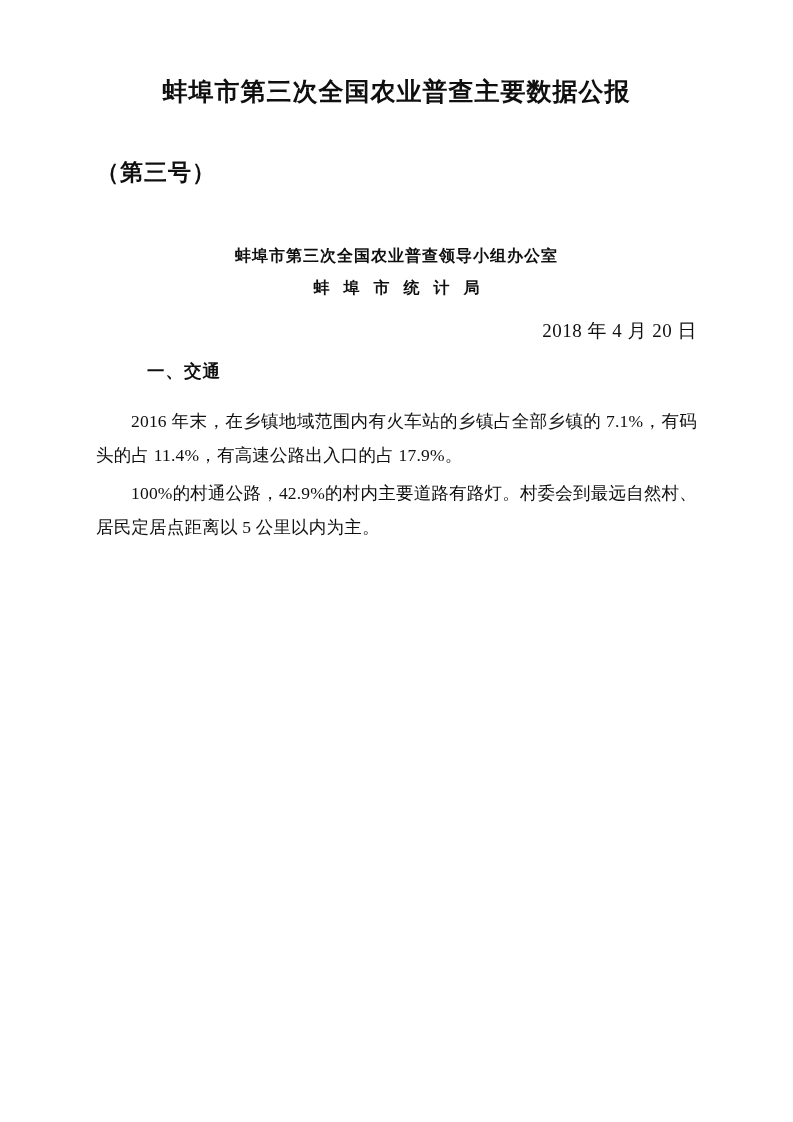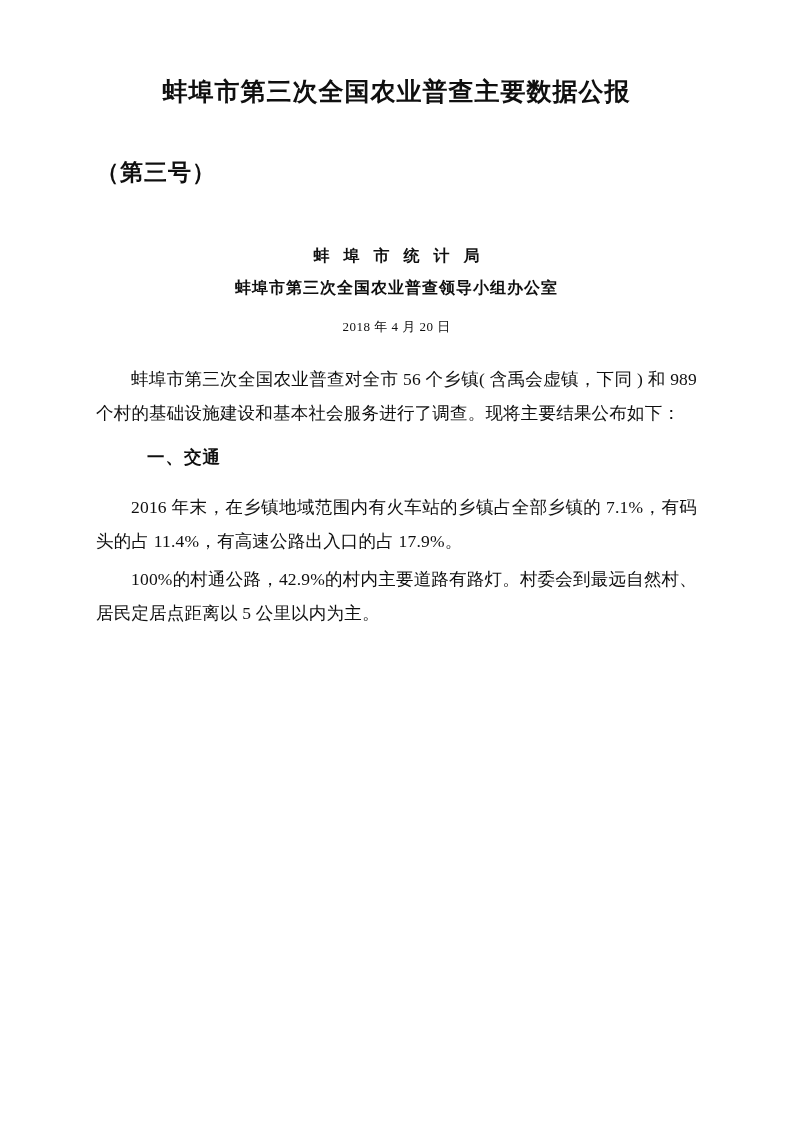--- a/index.html
+++ b/index.html
@@ -48,22 +48,22 @@
     font-size: 16px;
     letter-spacing: 1px;
     line-height: 2.0;
   }
   .org-line.spaced {
     letter-spacing: 14px;
     padding-left: 14px;
   }
   .date-line {
     font-family: "Liberation Serif", "DejaVu Serif", serif;
-    font-size: 13px;
-    text-align: center;
+    font-size: 19px;
+    text-align: right;
     margin-top: 14px;
     letter-spacing: 0.5px;
   }
   .section-title {
     font-family: "DejaVu Sans", "Liberation Sans", sans-serif;
     font-weight: bold;
     font-size: 22px;
     text-align: center;
     margin-top: 42px;
     letter-spacing: 1px;
@@ -94,28 +94,27 @@
 </head>
 <body>
 
 <div class="page">
 
   <h1 class="title-main">蚌埠市第三次全国农业普查主要数据公报</h1>
 
   <h2 class="title-sub">（第三号）</h2>
 
   <div class="org-block">
+    <div class="org-line">蚌埠市第三次全国农业普查领导小组办公室</div>
     <div class="org-line spaced">蚌埠市统计局</div>
-    <div class="org-line">蚌埠市第三次全国农业普查领导小组办公室</div>
   </div>
 
   <div class="date-line">2018 年 4 月 20 日</div>
 
 
-  <p class="body-p">蚌埠市第三次全国农业普查对全市 56 个乡镇( 含禹会虚镇，下同 ) 和 989 个村的基础设施建设和基本社会服务进行了调查。现将主要结果公布如下：</p>
 
   <p class="sub-head">一、交通</p>
 
   <p class="body-p tight">2016 年末，在乡镇地域范围内有火车站的乡镇占全部乡镇的 7.1%，有码头的占 11.4%，有高速公路出入口的占 17.9%。</p>
 
   <p class="body-p tight">100%的村通公路，42.9%的村内主要道路有路灯。村委会到最远自然村、居民定居点距离以 5 公里以内为主。</p>
 
 </div>
 
 </body></html>

